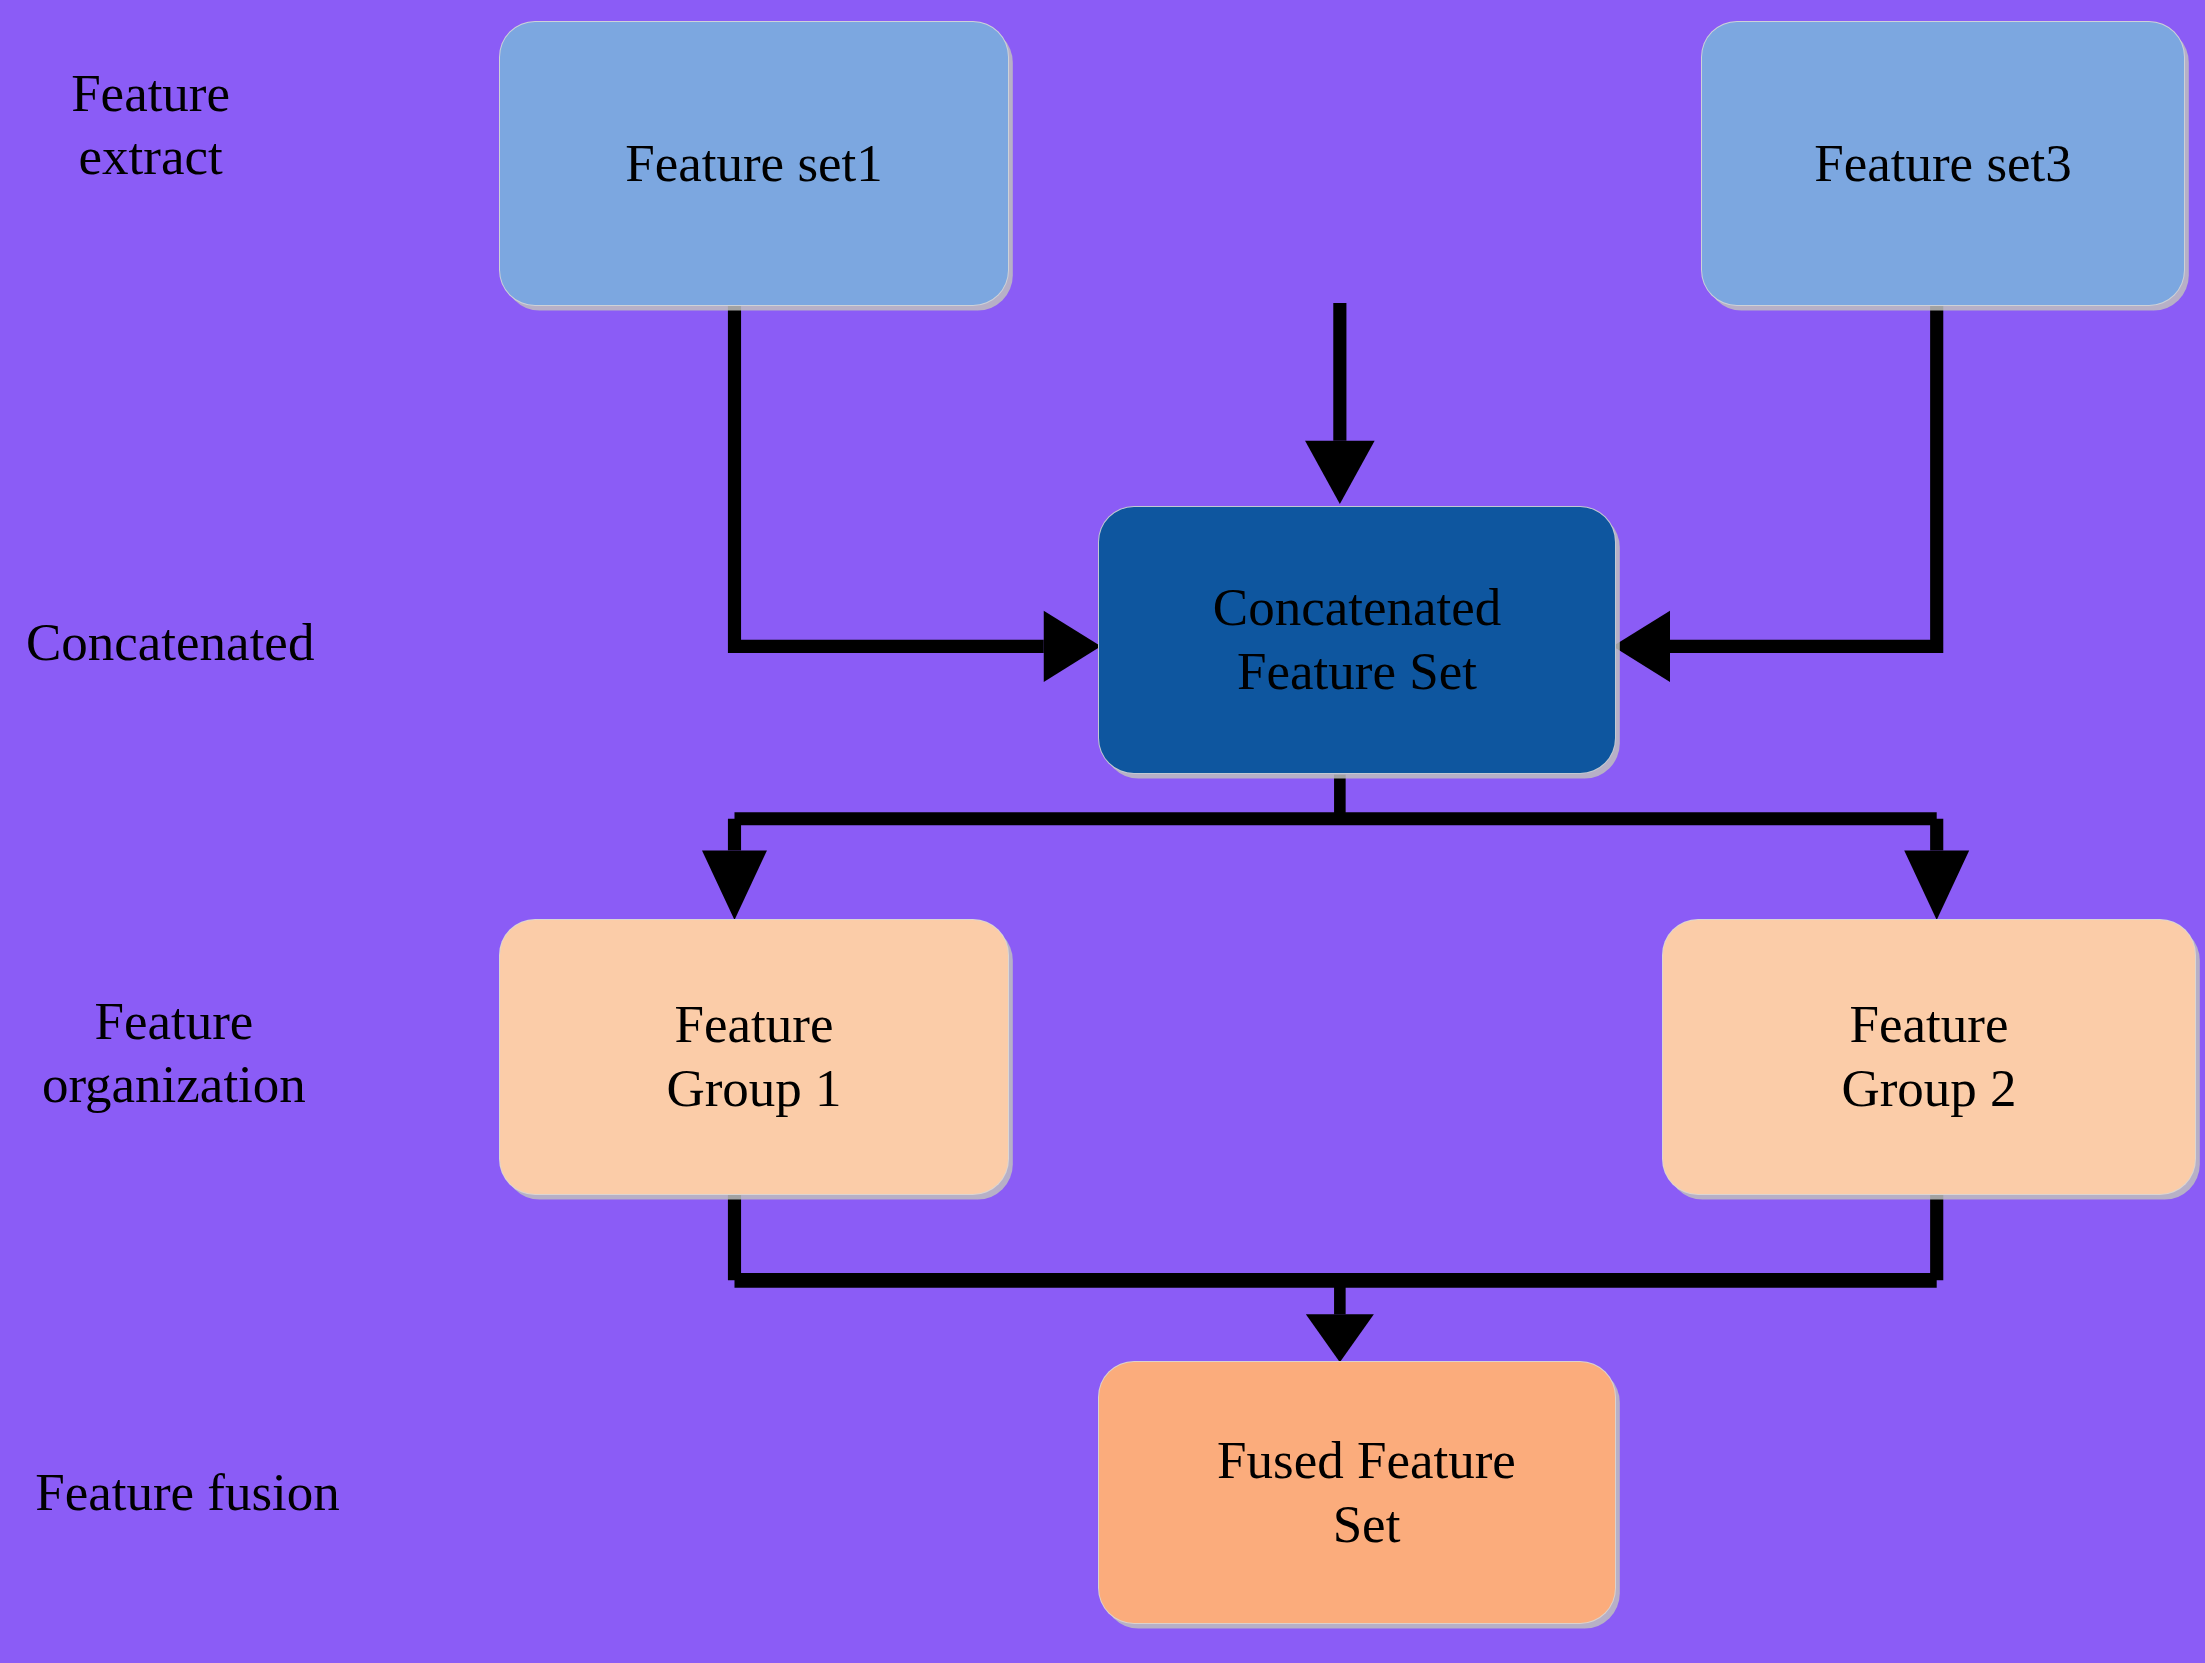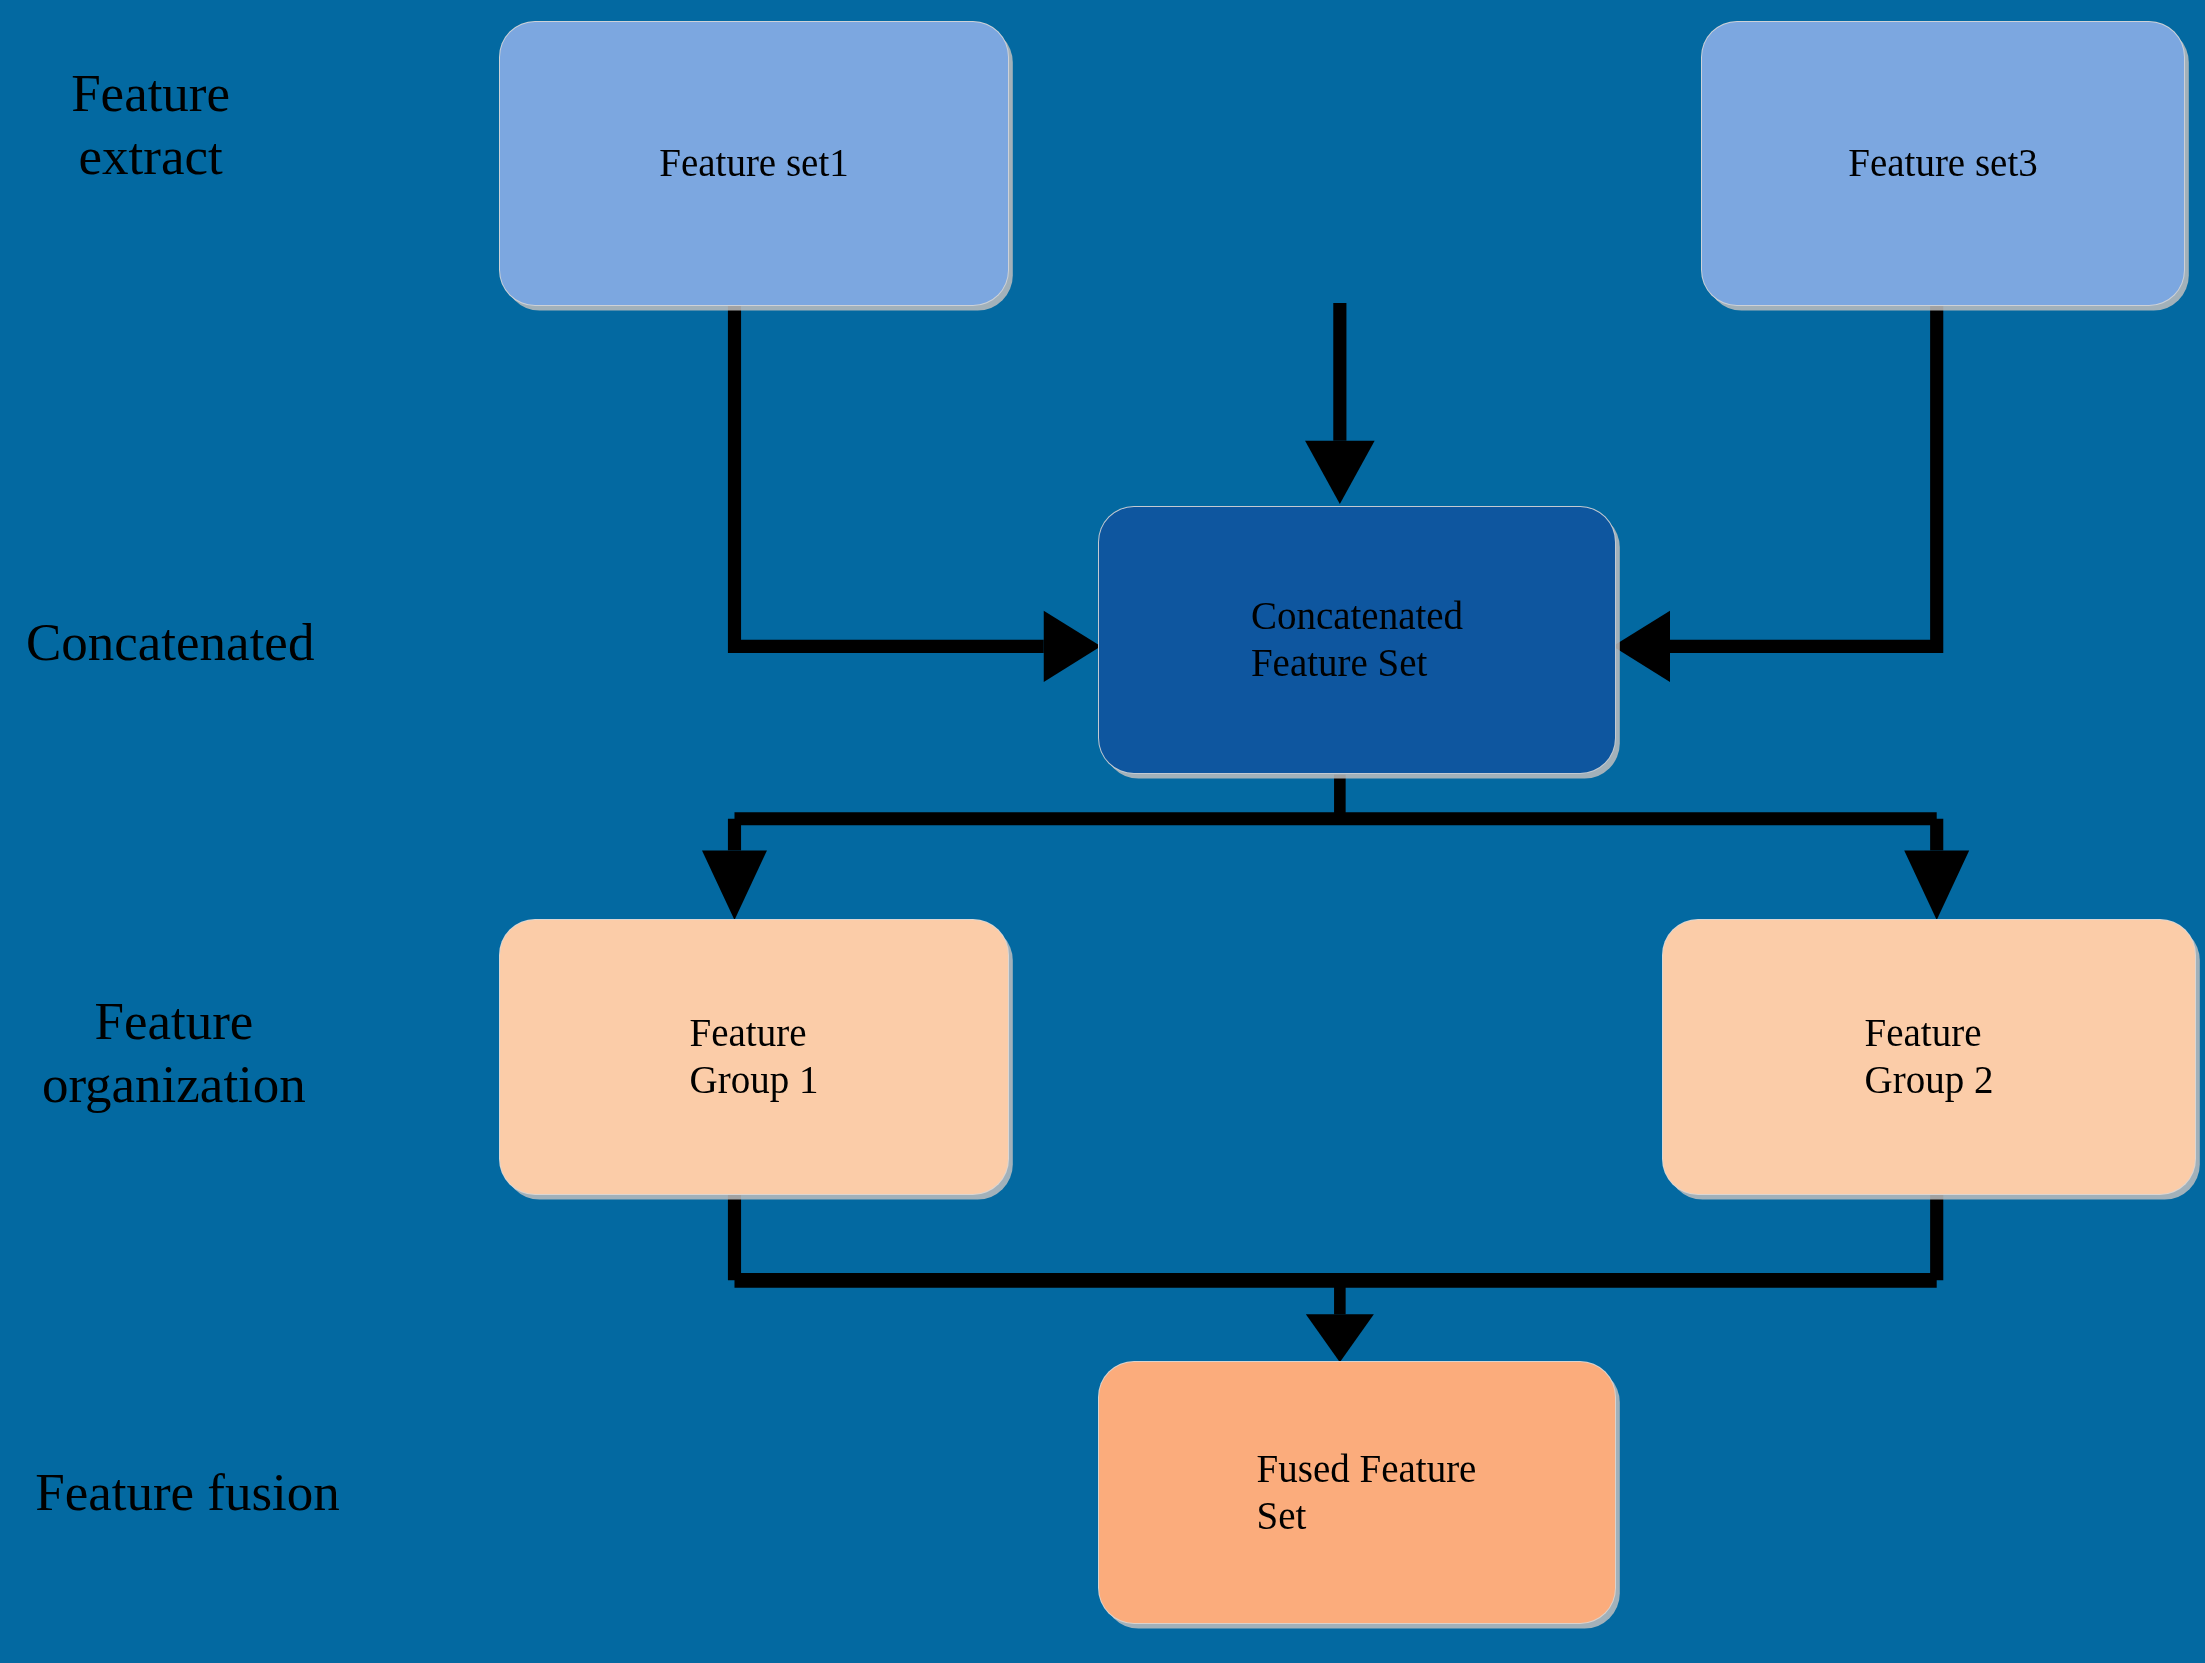--- a/index.html
+++ b/index.html
@@ -4,21 +4,21 @@
 <style>
   html, body {
     margin: 0;
     padding: 0;
     background: #ffffff;
   }
   #canvas {
     position: relative;
     width: 2205px;
     height: 1663px;
-    background: #0369a1;
+    background: #8b5cf6;
     overflow: hidden;
     font-family: "Liberation Serif", "DejaVu Serif", serif;
   }
 
   
   .stage-label {
     position: absolute;
     color: #000000;
     font-size: 53px;
     line-height: 1.18;
@@ -28,23 +28,23 @@
   }
 
   
   .node {
     position: absolute;
     box-sizing: border-box;
     border-radius: 36px;
     display: flex;
     align-items: center;
     justify-content: center;
-    text-align: left;
+    text-align: center;
     color: #000000;
-    font-size: 39px;
+    font-size: 53px;
     line-height: 1.2;
     white-space: pre-line;
     box-shadow: 4.6px 5.4px 0 -0.8px rgba(190,190,190,0.85);
     border: 1.5px solid rgba(215,215,215,0.9);
     font-family: "Liberation Serif", "DejaVu Serif", serif;
   }
   .node.blue   { background: #7ca7e0; }
   .node.navy   { background: #0e569f; }
   .node.peach  { background: #fbcca8; }
   .node.orange { background: #fbac7c; padding-left: 19px; }

